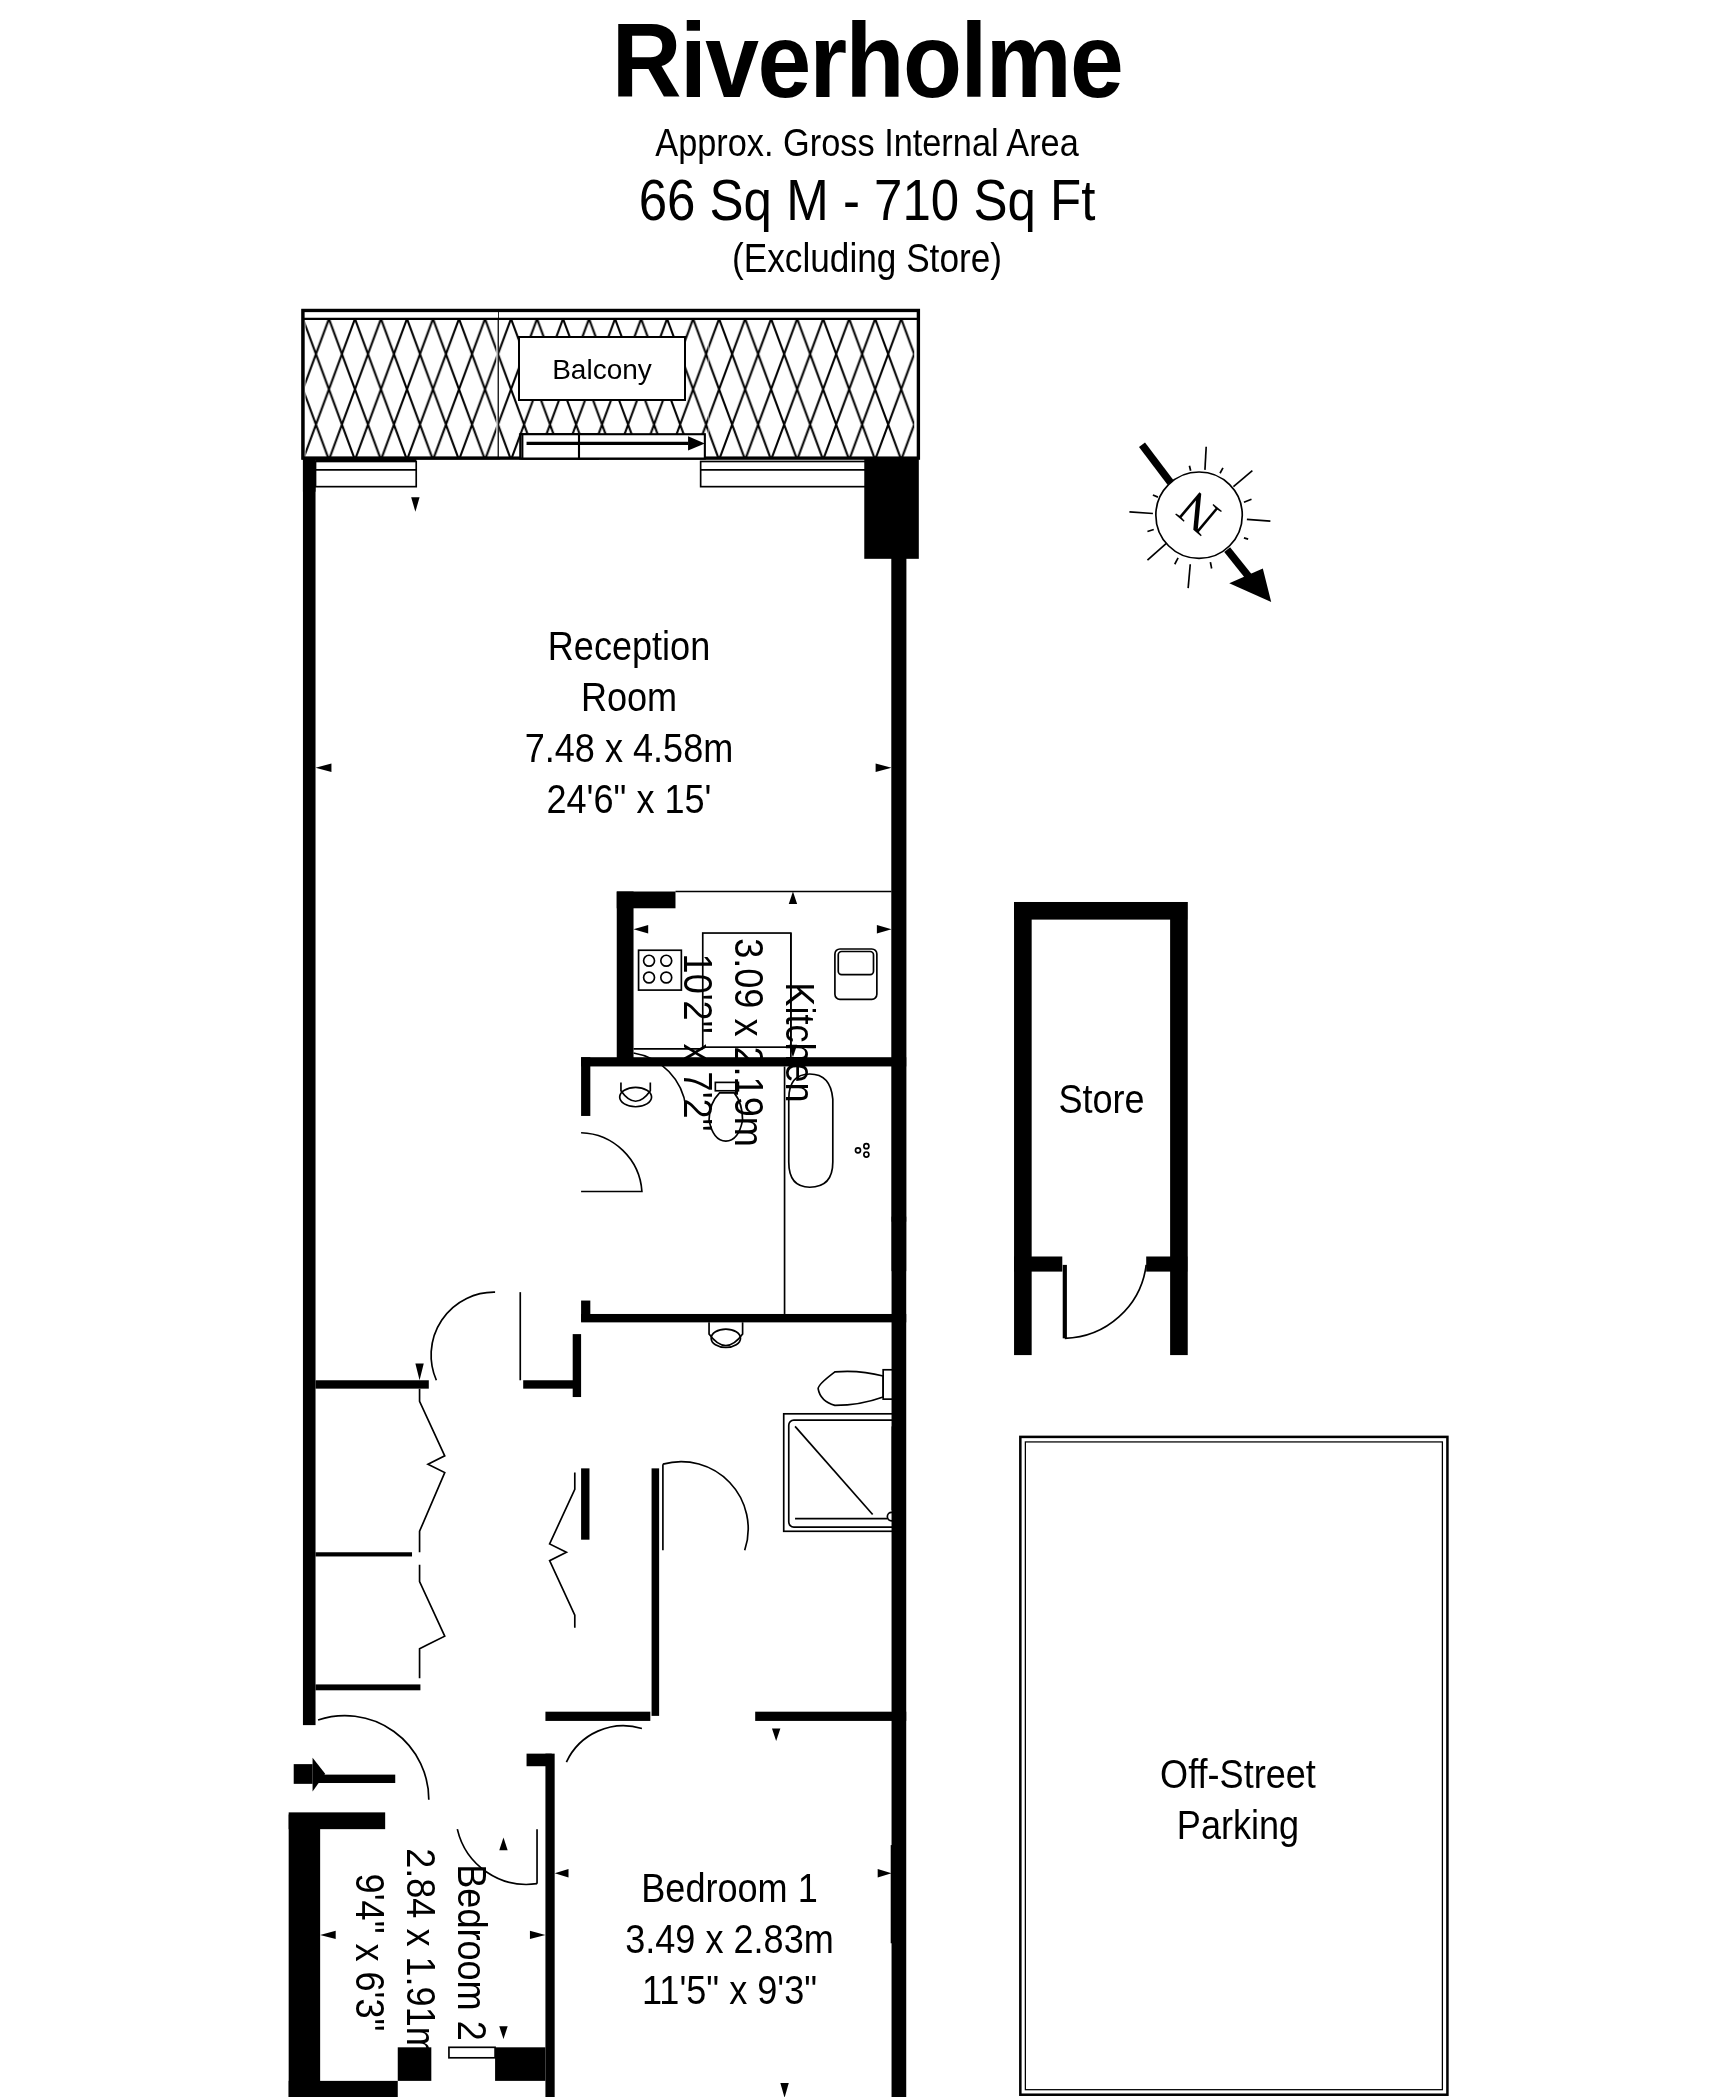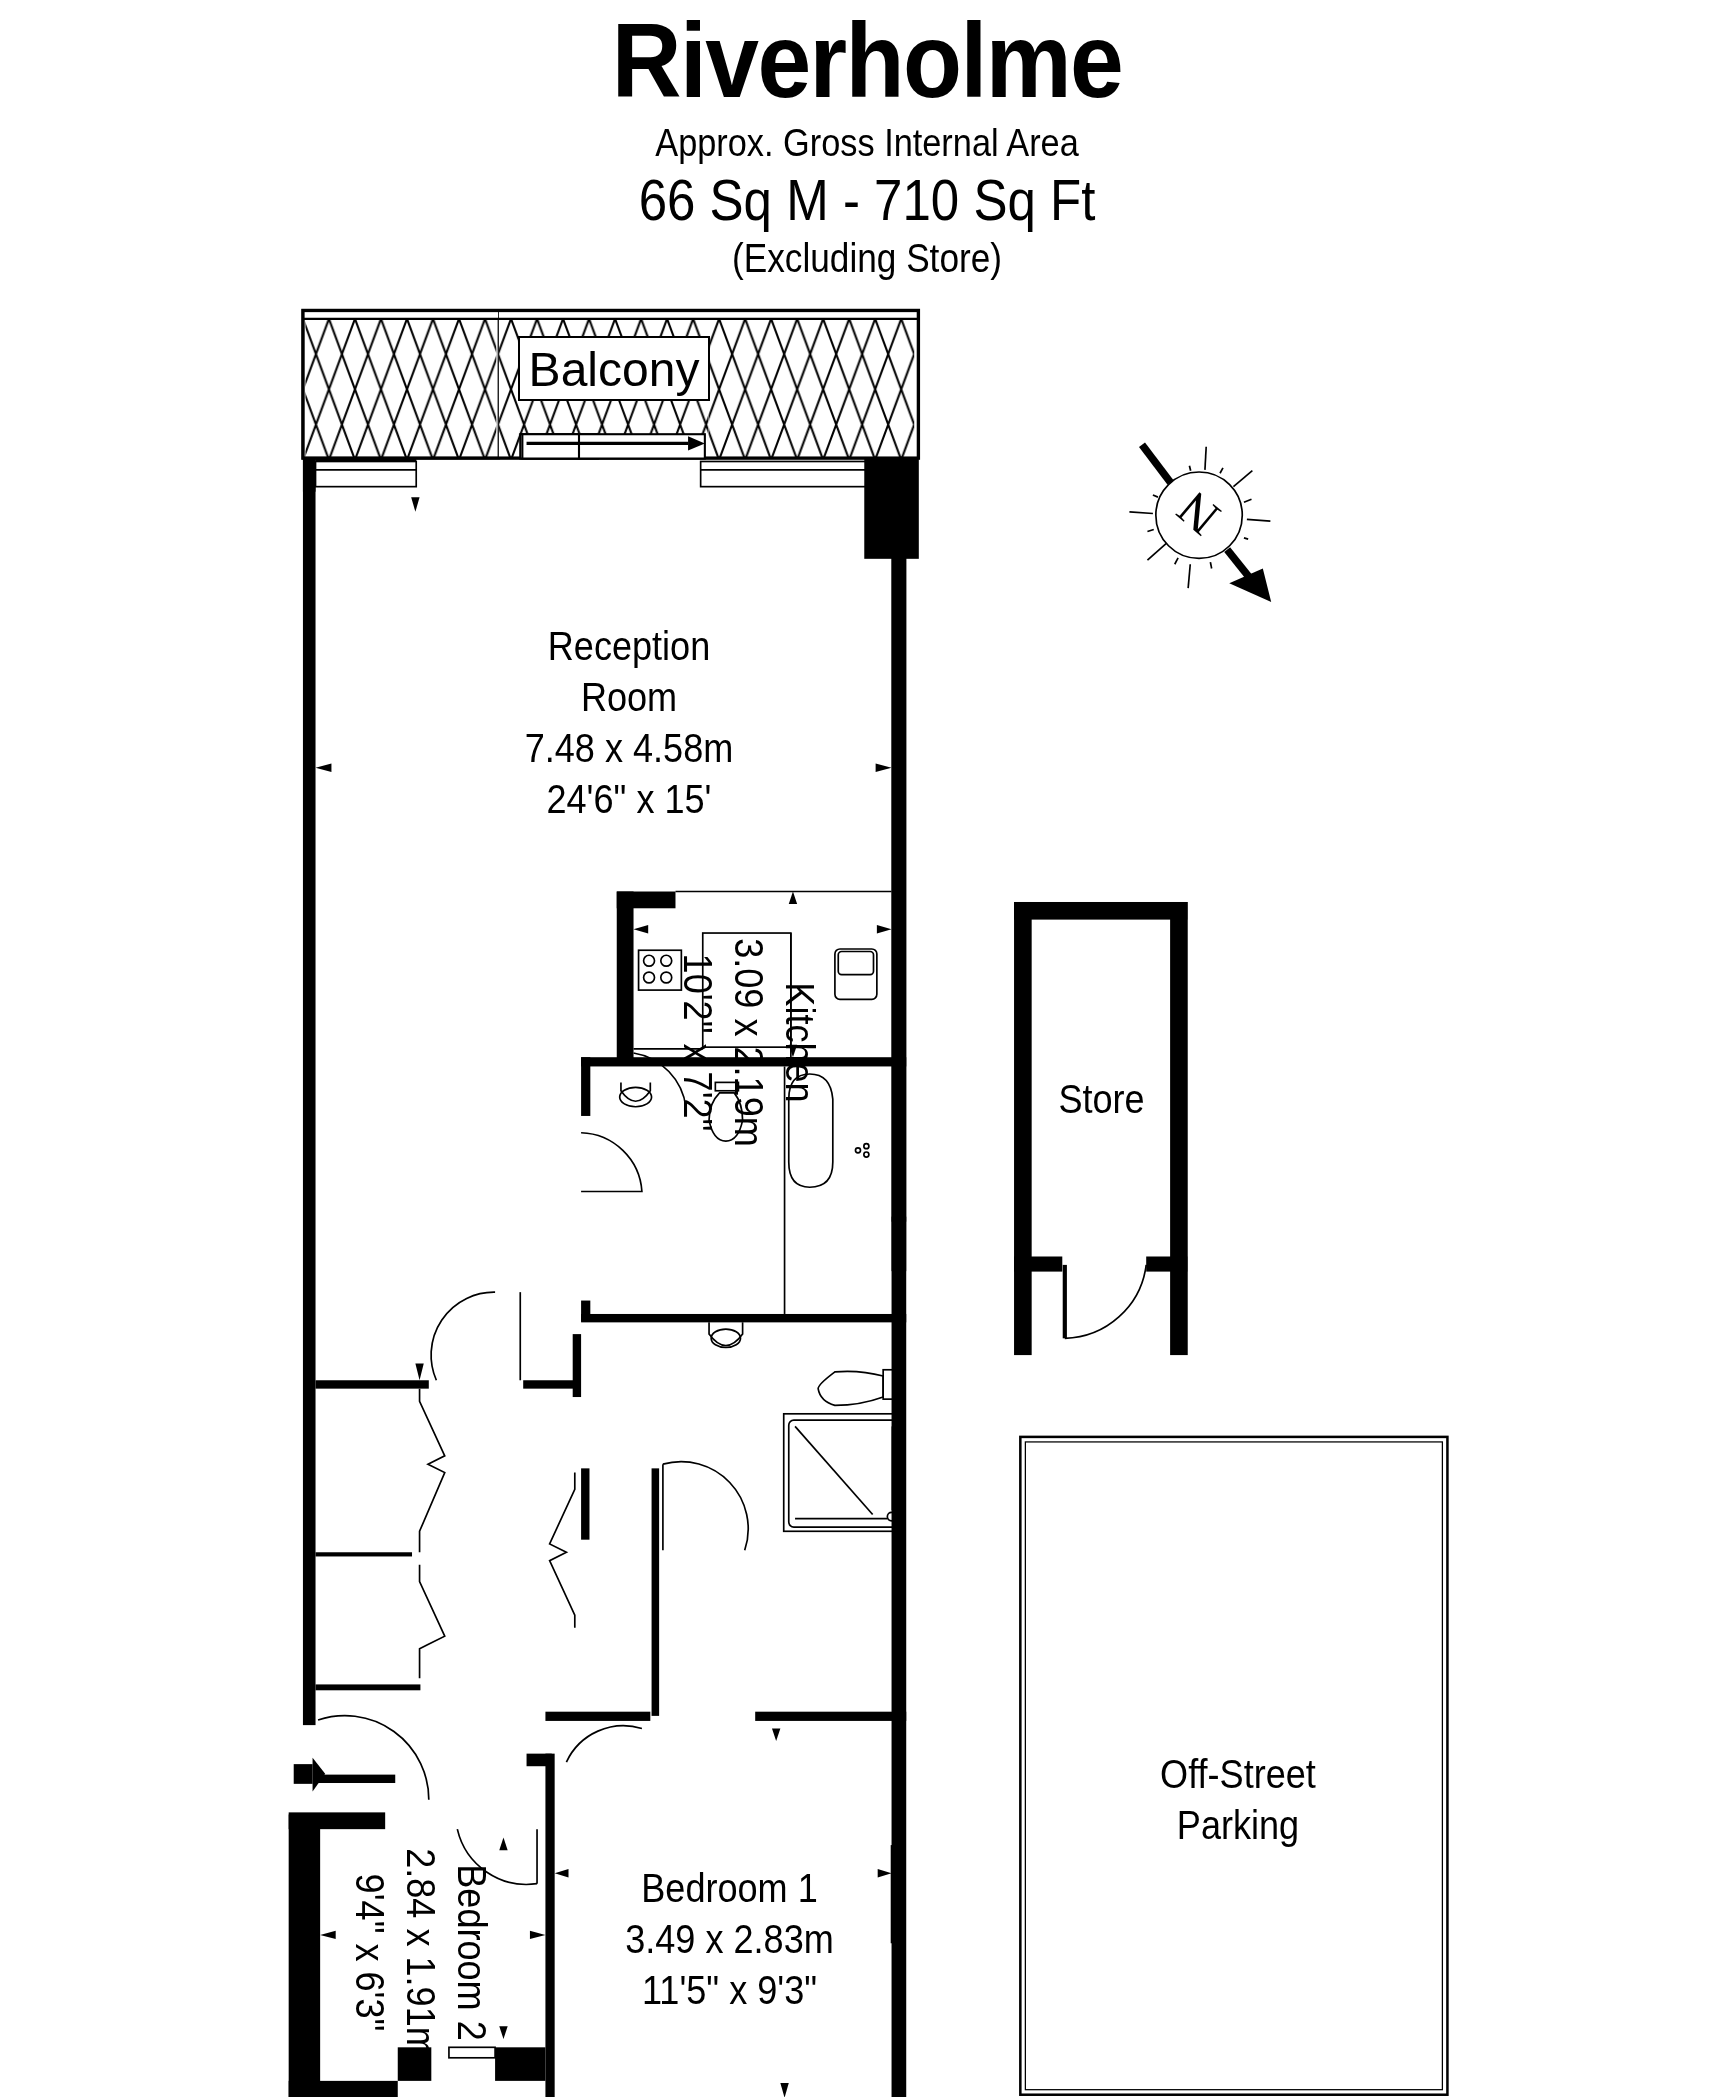--- a/index.html
+++ b/index.html
@@ -7,22 +7,22 @@
          font-family: "Liberation Sans", "DejaVu Sans", sans-serif; color: #000; }
   .abs { position: absolute; }
   .title { left: 0; width: 1734px; top: 8.4px; text-align: center; font-weight: bold;
            font-size: 105px; line-height: 105px; letter-spacing: -1.7px; transform: scaleX(0.92); }
   .subtitle { left: 0; width: 1734px; top: 122px; text-align: center; font-size: 39px; line-height: 42px; transform: scaleX(0.88); }
   .area { left: 0; width: 1734px; top: 168px; text-align: center; font-size: 58px; line-height: 63px; transform: scaleX(0.88); }
   .excl { left: 0; width: 1734px; top: 235px; text-align: center; font-size: 40px; line-height: 46px; transform: scaleX(0.88); }
   .lbl { text-align: center; font-size: 41px; line-height: 51px; transform: scaleX(0.88); white-space: nowrap; }
   .lbl div { white-space: nowrap; }
   .rot { transform-origin: center center; }
-  .balcony-label { left: 518px; top: 336px; width: 192px; height: 65px; background: #fff; border: 2.5px solid #000;
-                   font-size: 48px; line-height: 63px; text-align: center; box-sizing: border-box; }
+  .balcony-label { left: 518px; top: 336px; width: 168px; height: 65px; background: #fff; border: 2.5px solid #000;
+                   font-size: 28px; line-height: 63px; text-align: center; box-sizing: border-box; }
   svg { position: absolute; left: 0; top: 0; }
 </style>
 </head>
 <body>
 
 <div class="abs title">Riverholme</div>
 <div class="abs subtitle">Approx. Gross Internal Area</div>
 <div class="abs area">66 Sq M  -  710 Sq Ft</div>
 <div class="abs excl">(Excluding Store)</div>
 

